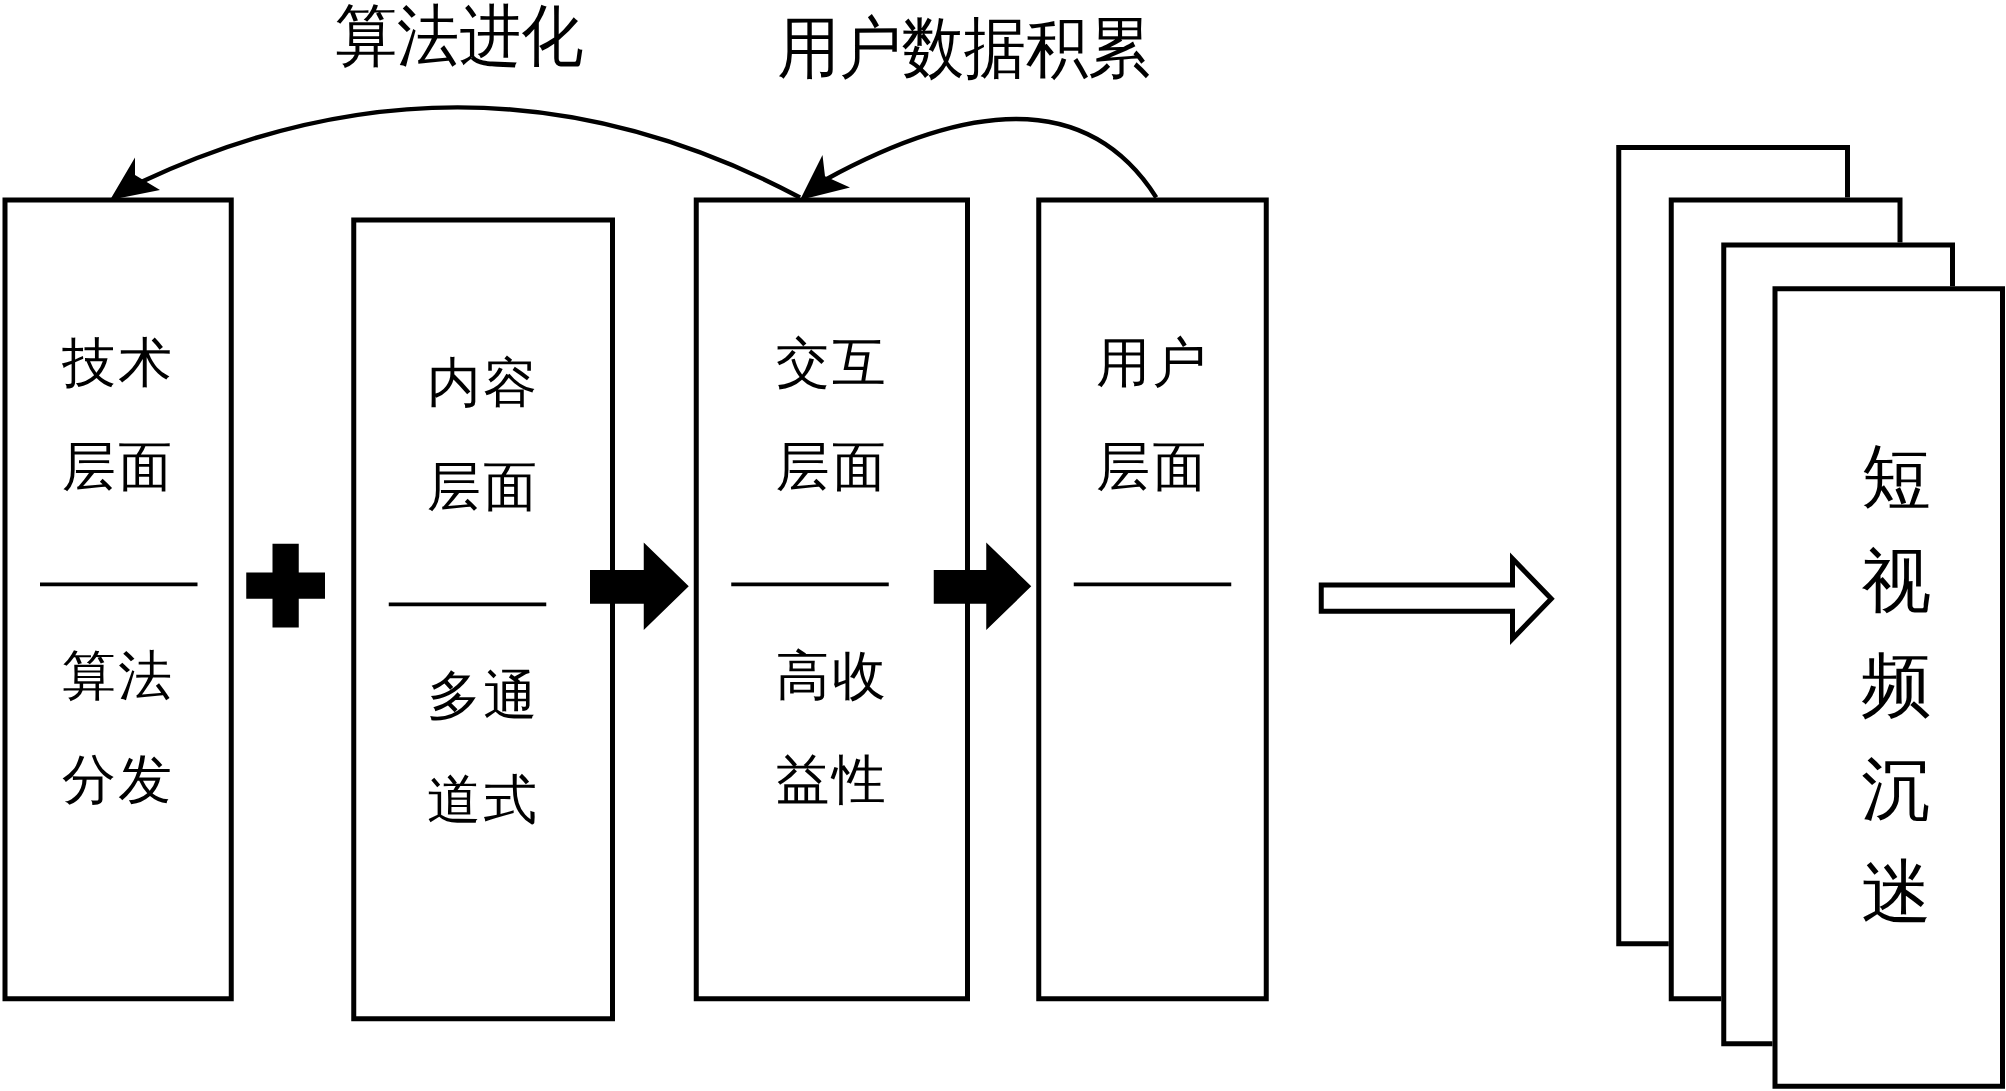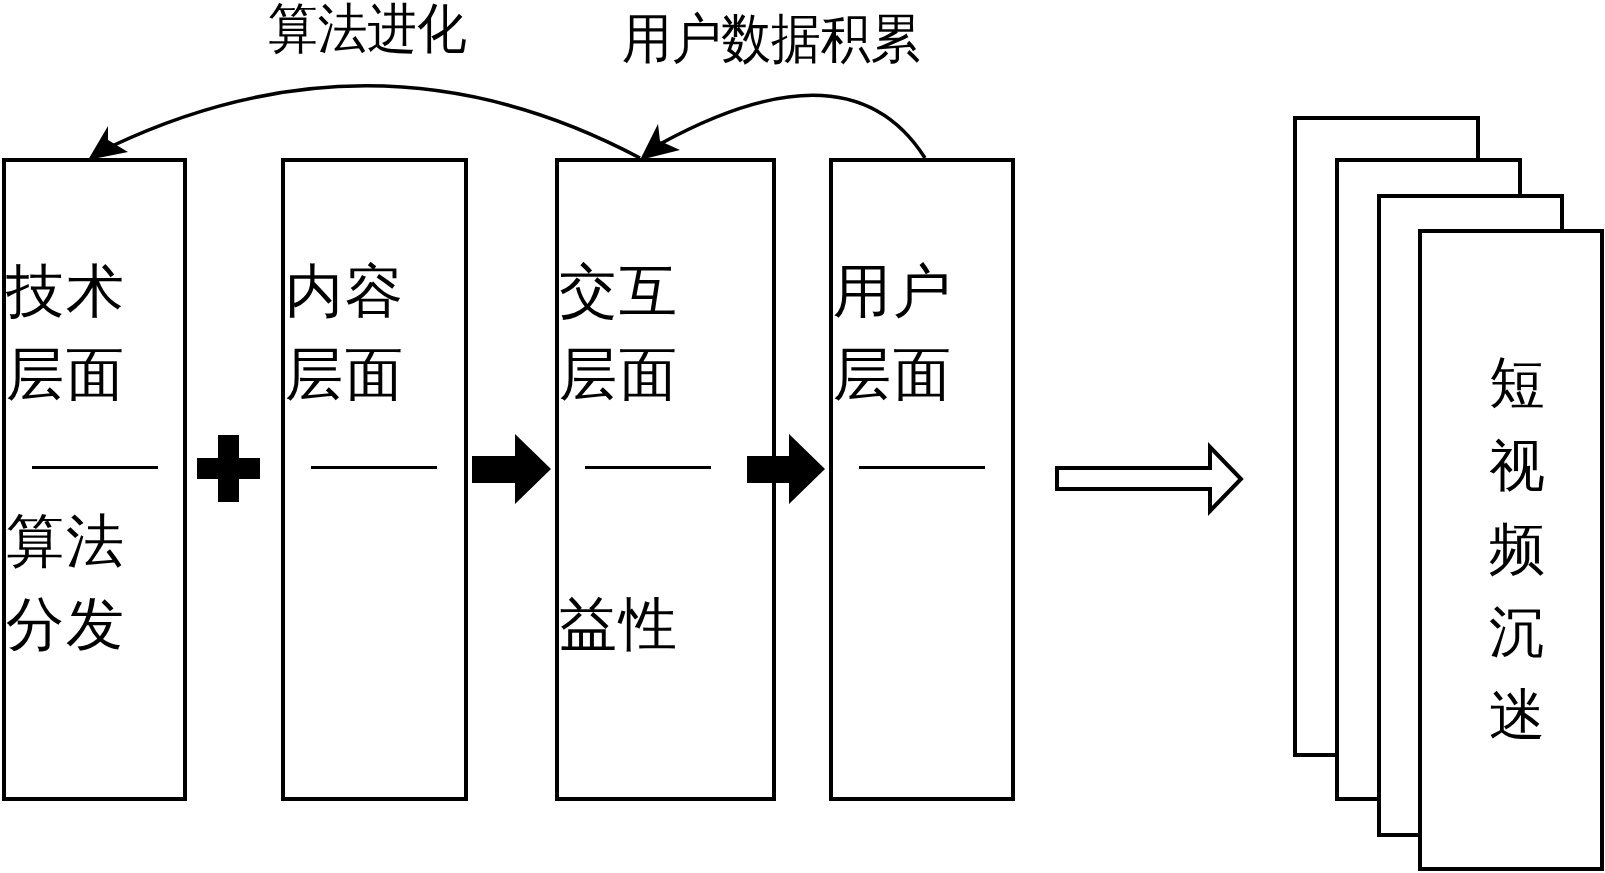--- a/index.html
+++ b/index.html
@@ -1,51 +1,54 @@
 <!DOCTYPE html>
 <html><head>
   <meta charset="utf-8">
   <style>
     html, body { margin: 0; padding: 0; background: #ffffff; }
     body { width: 1605px; height: 873px; position: relative; overflow: hidden;
            font-family: "DejaVu Serif", "Liberation Serif", serif; color: #000; }
     svg#diagram { position: absolute; left: 0; top: 0; }
     .box { position: absolute; border: 4px solid #000; background: #fff; box-sizing: border-box; }
-    .box-text { position: absolute; left: 0; right: 0; 
-                font-size: 58px; line-height: 58px; letter-spacing: 2px; white-space: nowrap; }
+    .box-text { position: absolute; left: 0; right: 0; text-align: center;
+                font-size: 43px; line-height: 58px; letter-spacing: 2px; white-space: nowrap; }
     .divider { position: absolute; height: 3px; background: #000; }
     .top-label { position: absolute; font-size: 54px; line-height: 58px; white-space: nowrap;
                  transform: scaleX(0.92); transform-origin: left top; }
     .card { position: absolute; border: 4px solid #000; background: #fff; box-sizing: border-box; }
     .vchar { position: absolute; width: 60px; text-align: center; font-size: 56px; line-height: 60px; }
   </style>
 </head>
 <body>
 
 <div class="top-label" style="left:268px; top:0px;">算法进化</div>
 <div class="top-label" style="left:622px; top:10px;">用户数据积累</div>
 
 <div class="box" style="left:2px; top:158px; width:185px; height:643px;">
   <div class="box-text" style="top:100px;">技术</div>
   <div class="box-text" style="top:183px;">层面</div>
   <div class="divider" style="left:26px; width:126px; top:304px;"></div>
   <div class="box-text" style="top:350px;">算法</div>
   <div class="box-text" style="top:433px;">分发</div>
 </div>
 
-<div class="box" style="left:281px; top:158px; width:187px; height:643px;">
+<div class="box" style="left:281px; top:174px; width:211px; height:643px;">
   <div class="box-text" style="top:100px;">内容</div>
   <div class="box-text" style="top:183px;">层面</div>
   <div class="divider" style="left:26px; width:126px; top:304px;"></div>
+  <div class="box-text" style="top:350px;">多通</div>
+  <div class="box-text" style="top:433px;">道式</div>
 </div>
 
 <div class="box" style="left:555px; top:158px; width:221px; height:643px;">
   <div class="box-text" style="top:100px;">交互</div>
   <div class="box-text" style="top:183px;">层面</div>
   <div class="divider" style="left:26px; width:126px; top:304px;"></div>
+  <div class="box-text" style="top:350px;">高收</div>
   <div class="box-text" style="top:433px;">益性</div>
 </div>
 
 <div class="box" style="left:829px; top:158px; width:186px; height:643px;">
   <div class="box-text" style="top:100px;">用户</div>
   <div class="box-text" style="top:183px;">层面</div>
   <div class="divider" style="left:26px; width:126px; top:304px;"></div>
 </div>
 
 <div class="card" style="left:1293px; top:116px; width:187px; height:641px;"></div>

